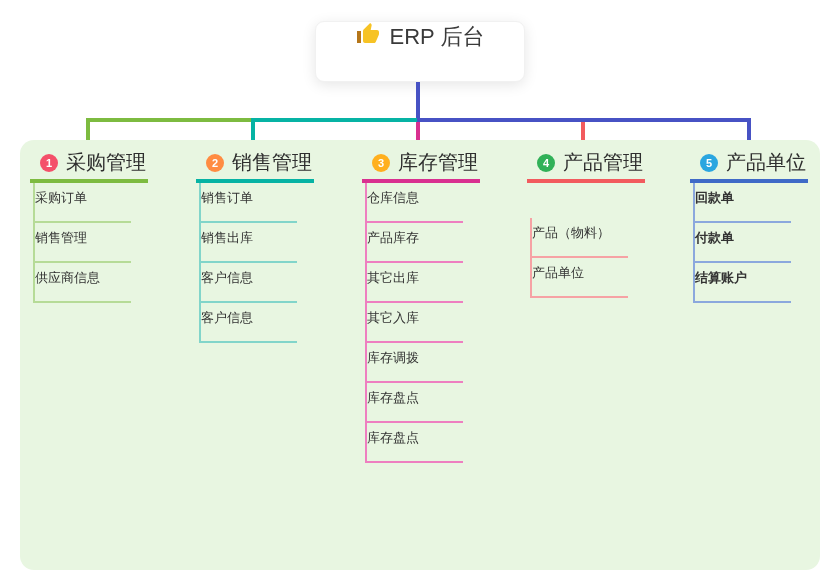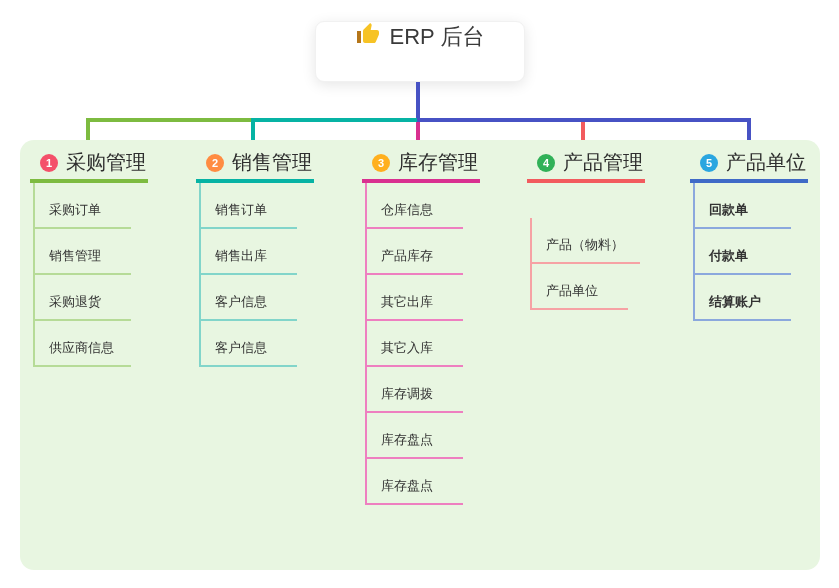--- a/index.html
+++ b/index.html
@@ -51,24 +51,24 @@
   .b3 .head-rule{background:#d93090;} .b3 .badge{background:#ffb01e;}
   .b4 .head-rule{background:#f25b5e;} .b4 .badge{background:#31b158;}
   .b5 .head-rule{background:#3f6ac7;} .b5 .badge{background:#2aa6e0;}
   .children{margin-left:3px;border-left:2px solid;}
   .b1 .children{border-color:#b6db97;}
   .b2 .children{border-color:#82d5ca;}
   .b3 .children{border-color:#ee7fc0;}
   .b4 .children{border-color:#f6a2a4;margin-top:35px;}
   .b5 .children{border-color:#8ba8dd;}
   .child{
-    height:46px;box-sizing:border-box;
-    display:flex;align-items:flex-end;
+    height:40px;box-sizing:border-box;
+    display:flex;align-items:center;
     width:fit-content;min-width:96px;
-    padding:0 16px 8px 14px;
+    padding:0 16px 8px 0;
     border-bottom:2px solid;
   }
   .b1 .child{border-color:#b6db97;}
   .b2 .child{border-color:#82d5ca;}
   .b3 .child{border-color:#ee7fc0;}
   .b4 .child{border-color:#f6a2a4;}
   .b5 .child{border-color:#8ba8dd;font-weight:bold;}
   .child-label{font-size:13px;color:#333;white-space:nowrap;}
 </style>
 </head>
@@ -103,23 +103,20 @@
   </div>
   <div class="head-rule"></div>
   <div class="children">
     <div class="child">
         <span class="child-label">采购订单</span>
       </div>
     <div class="child">
         <span class="child-label">销售管理</span>
       </div>
     <div class="child">
-        <span class="child-label">采购退货</span>
-      </div>
-    <div class="child">
         <span class="child-label">供应商信息</span>
       </div>
   </div>
 </div>
 
 <div class="branch b2">
   <div class="branch-head">
     <span class="badge">2</span>
     <span class="branch-label">销售管理</span>
   </div>

